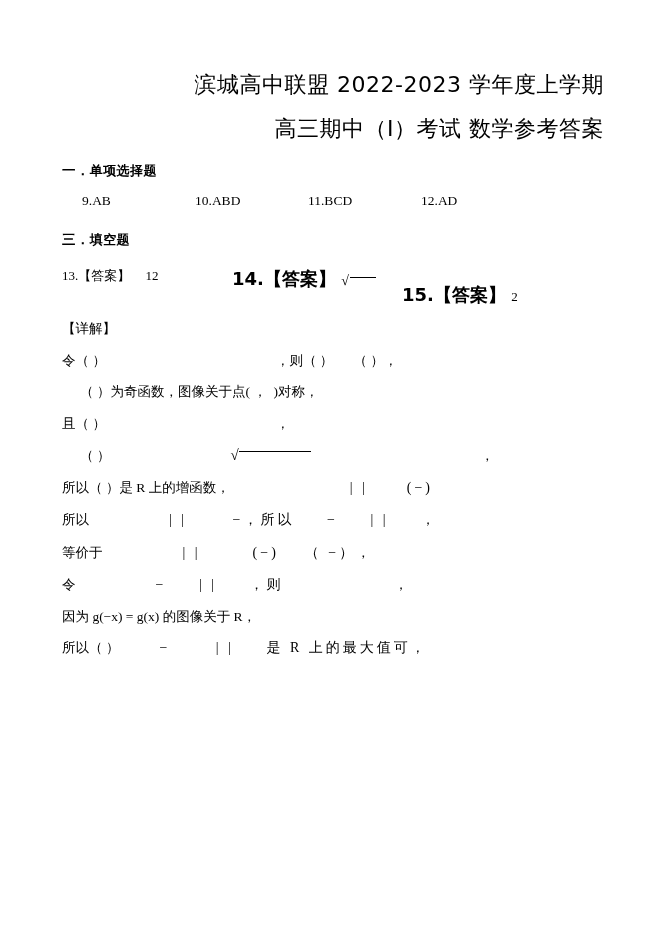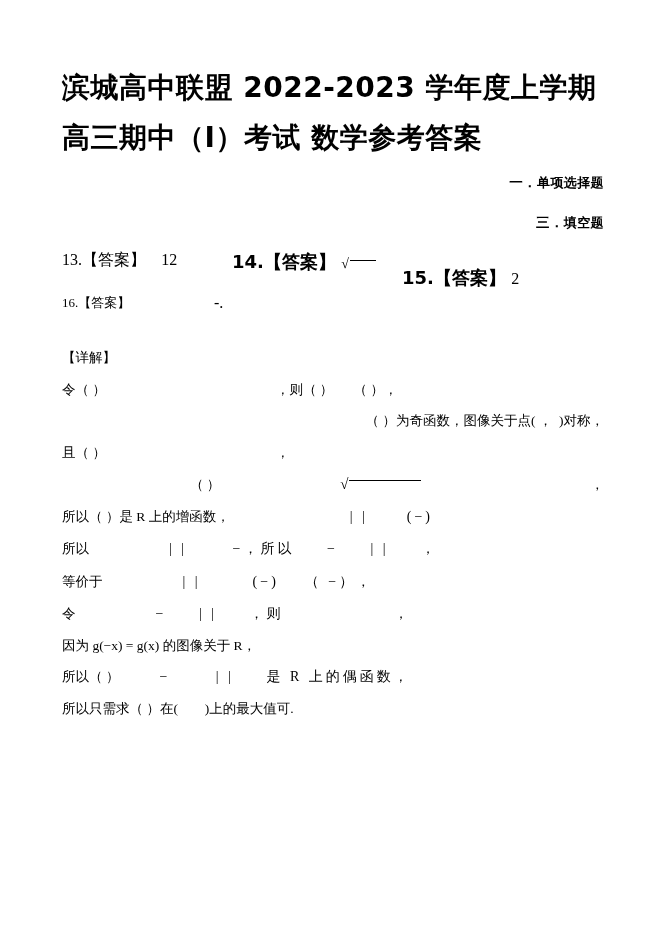--- a/index.html
+++ b/index.html
@@ -17,38 +17,37 @@
   }
   .page {
     position: relative;
     width: 666px;
     height: 945px;
     box-sizing: border-box;
     padding: 0 62px;
   }
   
   .doc-title {
-    text-align: left;
+    text-align: right;
     font-family: "DejaVu Sans", sans-serif;
-    font-weight: bold;
-    font-size: 28px;
+    font-weight: normal;
+    font-size: 22px;
     letter-spacing: 0.5px;
     line-height: 1.0;
   }
   .title-line1 { margin-top: 74px; }
   .title-line2 { margin-top: 22px; }
 
   
   .sec-head {
     font-family: Liberation Sans, sans-serif;
     font-weight: bold;
     font-size: 13px;
     margin-top: 22px;
     letter-spacing: 0.4px;
-    text-align: right;
   }
   .sec-head .sec-num {
     font-size: 13.5px;
   }
   
   .ans-row {
     margin-top: 13px;
     font-size: 13.5px;
     display: flex;
     padding-left: 18px;
@@ -71,21 +70,21 @@
   .blank-item {
     position: absolute;
     white-space: nowrap;
   }
   .bold-label {
     font-family: "DejaVu Sans", sans-serif;
     font-weight: bold;
     font-size: 18px;
   }
   .plain-val {
-    font-size: 16px;
+    font-size: 13px;
   }
   .sqrt-glyph {
     display: inline-block;
     position: relative;
     font-size: 14px;
     padding-left: 2px;
   }
   .sqrt-glyph .bar {
     display: inline-block;
     border-top: 1px solid #000;
@@ -96,21 +95,21 @@
   }
 
   
   .body-line {
     font-size: 13.5px;
     margin-top: 16px;
     white-space: pre;
     position: relative;
     line-height: 1.15;
   }
-  .indent1 { padding-left: 18px; text-align: right; }
+  .indent1 { padding-left: 18px; }
 
   .gap-sm { display: inline-block; width: 40px; }
   .gap-md { display: inline-block; width: 80px; }
   .gap-lg { display: inline-block; width: 120px; }
   .gap-xl { display: inline-block; width: 170px; }
   .bars {
     letter-spacing: 3px;
     font-size: 14px;
   }
   .radic {
@@ -132,44 +131,46 @@
 
 <div class="page">
 
   <div class="doc-title title-line1">滨城高中联盟 2022-2023 学年度上学期</div>
   <div class="doc-title title-line2">高三期中（I）考试 数学参考答案</div>
 
   <div class="sec-head">
     <span class="sec-num">一．</span><span>单项选择题</span>
   </div>
 
+  <div class="ans-row choice multi-choice">
+    <span>9.AB</span>
+    <span>10.ABD</span>
+    <span>11.BCD</span>
+    <span>12.AD</span>
+  </div>
 
   <div class="sec-head">
     <span class="sec-num">三．</span><span>填空题</span>
   </div>
 
   <div class="blank-row">
     <span class="blank-item" style="left:0px; top:2px;">
       <span class="plain-val">13.【答案】</span>
       <span class="plain-val" style="padding-left:12px;">12</span>
     </span>
     <span class="blank-item" style="left:170px; top:2px;">
       <span class="bold-label">14.【答案】</span>
       <span class="sqrt-glyph"><span>√</span><span class="bar"></span></span>
     </span>
     <span class="blank-item" style="left:340px; top:18px;">
       <span class="bold-label">15.【答案】</span>
       <span class="plain-val" style="padding-left:2px;">2</span>
     </span>
   </div>
 
-  <div class="blank-row" style="margin-top:22px;">
-    <span class="blank-item" style="left:0px;">16.【答案】</span>
-    <span class="blank-item plain-val" style="left:152px;">-.</span>
-  </div>
 
   <div class="body-line" style="margin-top:32px;">【详解】</div>
 
   <div class="body-line"><span>令（ ）</span><span class="gap-xl"></span><span>，则（ ）      （ ），</span></div>
 
   <div class="body-line indent1">（ ）为奇函数，图像关于点( ，  )对称，</div>
 
 
   <div class="body-line"><span>且（ ）</span><span class="gap-xl"></span><span>，</span></div>
 
@@ -178,17 +179,16 @@
   <div class="body-line"><span>所以（ ）是 R 上的增函数，</span><span class="gap-lg"></span><span class="bars">| |      (−)</span></div>
 
   <div class="body-line"><span>所以</span><span class="gap-md"></span><span class="bars">| |       −，所以     −     | |     ，</span></div>
 
   <div class="body-line"><span>等价于</span><span class="gap-md"></span><span class="bars">| |        (−)    （ −），</span></div>
 
   <div class="body-line"><span>令</span><span class="gap-md"></span><span class="bars">−     | |     ，则                 ，</span></div>
 
   <div class="body-line">因为 g(−x) = g(x) 的图像关于 R，</div>
 
-  <div class="body-line"><span>所以（ ）</span><span class="gap-sm"></span><span class="bars">−       | |     是 R 上的偶函数，</span></div>
+  <div class="body-line"><span>所以（ ）</span><span class="gap-sm"></span><span class="bars">−       | |     是 R 上的最大值可，</span></div>
 
-  <div class="body-line">所以只需求（ ）在(        )上的最大值可.</div>
 
 </div>
 
 </body></html>

